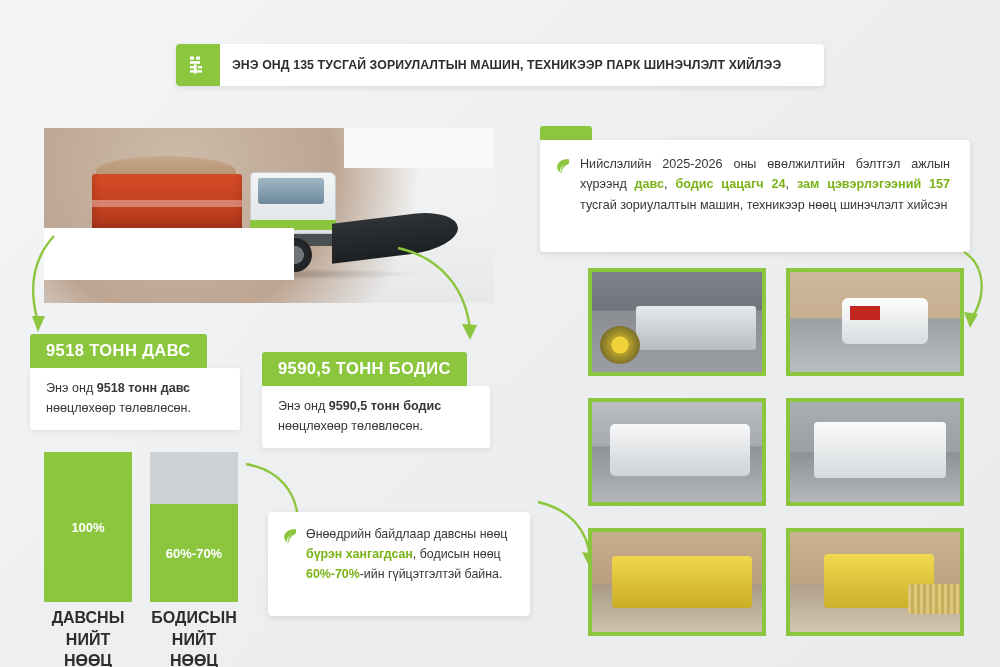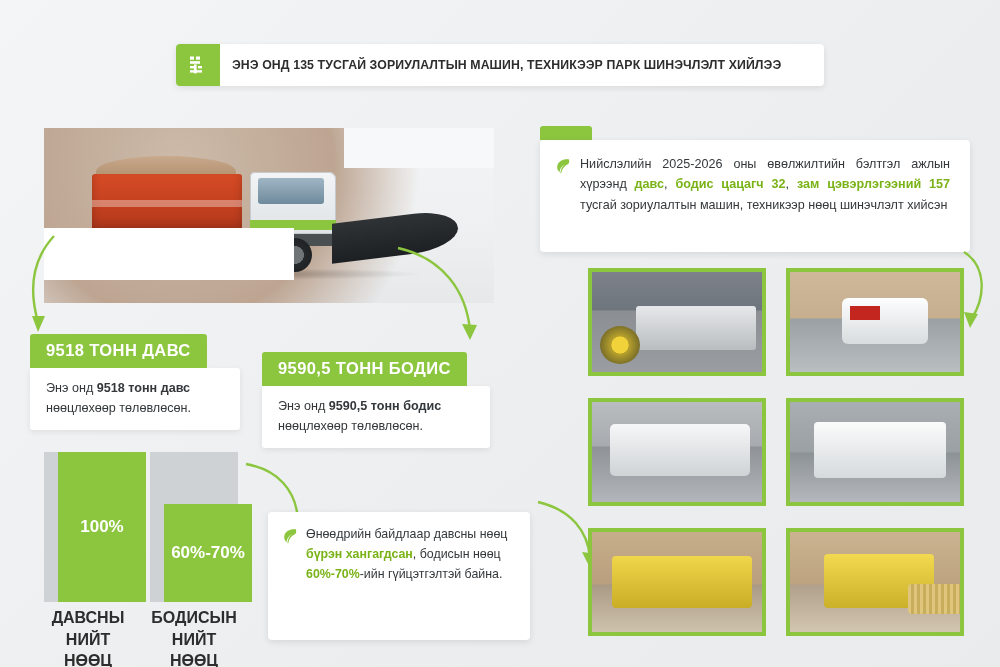--- a/index.html
+++ b/index.html
@@ -123,30 +123,30 @@
   #sand-card { left:262px; top:352px; width:228px; }
 
   
   .chart { position:absolute; left:44px; top:452px; width:200px; height:185px; }
   .bars { position:absolute; left:0; top:0; width:200px; height:150px; display:flex; gap:18px; }
   .bar-col { position:relative; width:88px; height:150px; }
   .bar-track { position:absolute; bottom:0; left:0; width:88px; background:#cfd2d4; }
   .bar-fill {
     position:absolute; bottom:0; left:0; width:88px; background:#8cc63f;
     display:flex; align-items:center; justify-content:center;
-    color:#ffffff; font-weight:bold; font-size:17px;margin-left:14px;
+    color:#ffffff; font-weight:bold; font-size:13px;
   }
   .bar-label {
     position:absolute; top:155px; left:0; width:88px; text-align:center;
     font-size:16px; font-weight:bold; color:#2d2d2d; line-height:1.35;
   }
 
   
   .callout-bottom {
-    position:absolute; left:268px; top:512px; width:262px; height:128px;
+    position:absolute; left:268px; top:512px; width:262px; height:104px;
     background:#ffffff; border-radius:4px; box-shadow:0 2px 7px rgba(0,0,0,.10);
     padding: 12px 14px 12px 38px;
   }
   .callout-bottom p { font-size:12.4px; line-height:1.62; color:#34383b; }
 
   
   .grid { position:absolute; left:588px; top:268px; width:384px; height:372px; }
   .cell {
     position:absolute; width:178px; height:108px;
     border:4px solid #8cc63f; background:#dfe2e4; overflow:hidden;
@@ -243,21 +243,21 @@
     <polygon points="74,94 66,78 81,79"></polygon>
   </svg>
 
   <div class="green-tab"></div>
   <div class="callout-right">
     <span class="leaf">
       <svg width="14" height="16" viewBox="0 0 14 16" aria-hidden="true">
         <path d="M12.5 1C6 1 1.6 4 1.2 8.6c-.2 2.3.8 4.4 2.3 5.6.3-3.6 2.4-6.6 5.6-8.3C6.6 7.7 4.9 10.4 4.4 14.8c0 .6.9.7 1 .1C6 11 8.7 7.6 12.2 6.1 13.6 4.7 13.5 2.6 12.5 1z" fill="#8cc63f"></path>
       </svg>
     </span>
-    <p><span><span>Нийслэлийн 2025-2026 оны өвөлжилтийн бэлтгэл ажлын хүрээнд </span><span class="hl">давс</span><span>, </span><span class="hl">бодис цацагч 32</span><span>, </span><span class="hl">зам цэвэрлэгээний 157</span><span> тусгай зориулалтын машин, техникээр нөөц шинэчлэлт хийсэн</span></span></p>
+    <p><span><span>Нийслэлийн 2025-2026 оны өвөлжилтийн бэлтгэл ажлын хүрээнд </span><span class="hl">давс</span><span>, </span><span class="hl">бодис цацагч 24</span><span>, </span><span class="hl">зам цэвэрлэгээний 157</span><span> тусгай зориулалтын машин, техникээр нөөц шинэчлэлт хийсэн</span></span></p>
   </div>
 
   <svg class="arrow" style="left:952px; top:252px; width:50px; height:84px;">
     <path d="M12,0 C34,14 34,44 20,66"></path>
     <polygon points="18,76 12,60 26,62"></polygon>
   </svg>
 
   <div class="stat-card" id="salt-card">
     <div class="stat-head">9518 ТОНН ДАВС</div>
     <div class="stat-body">

